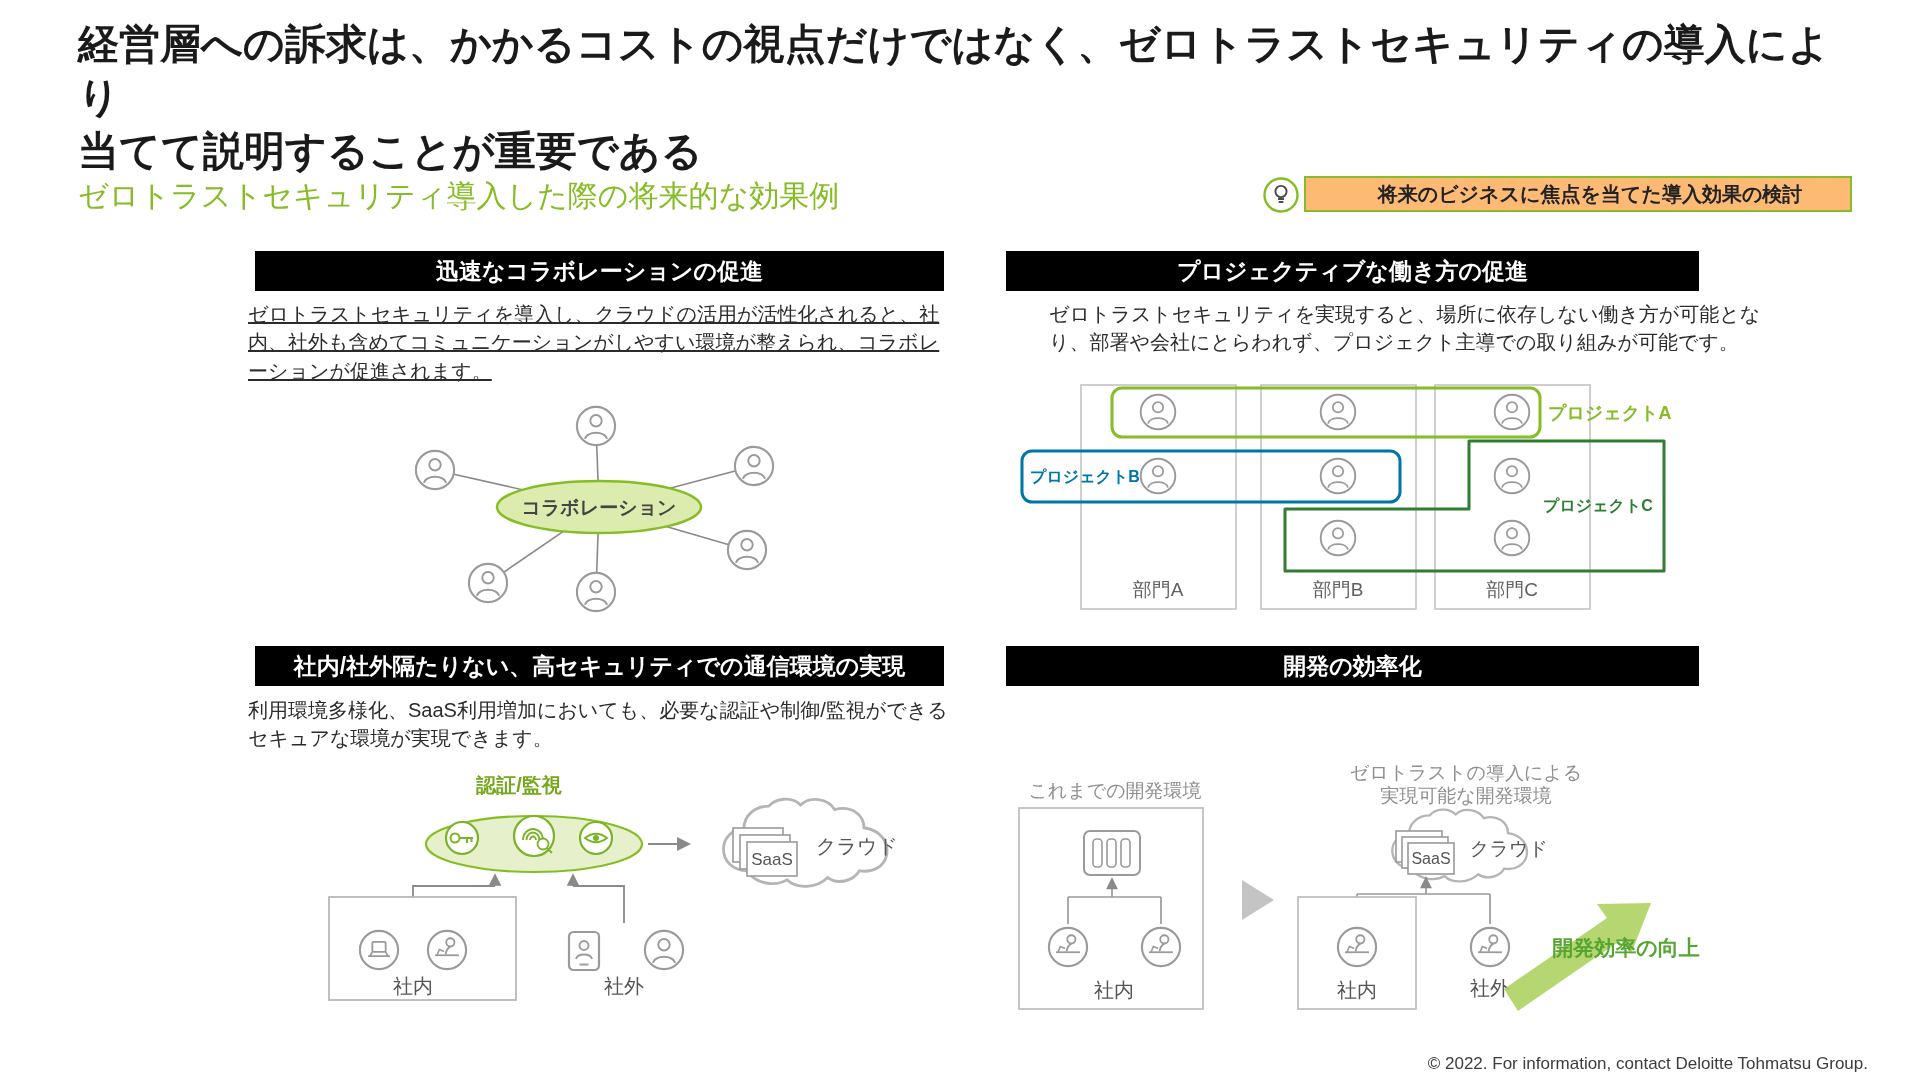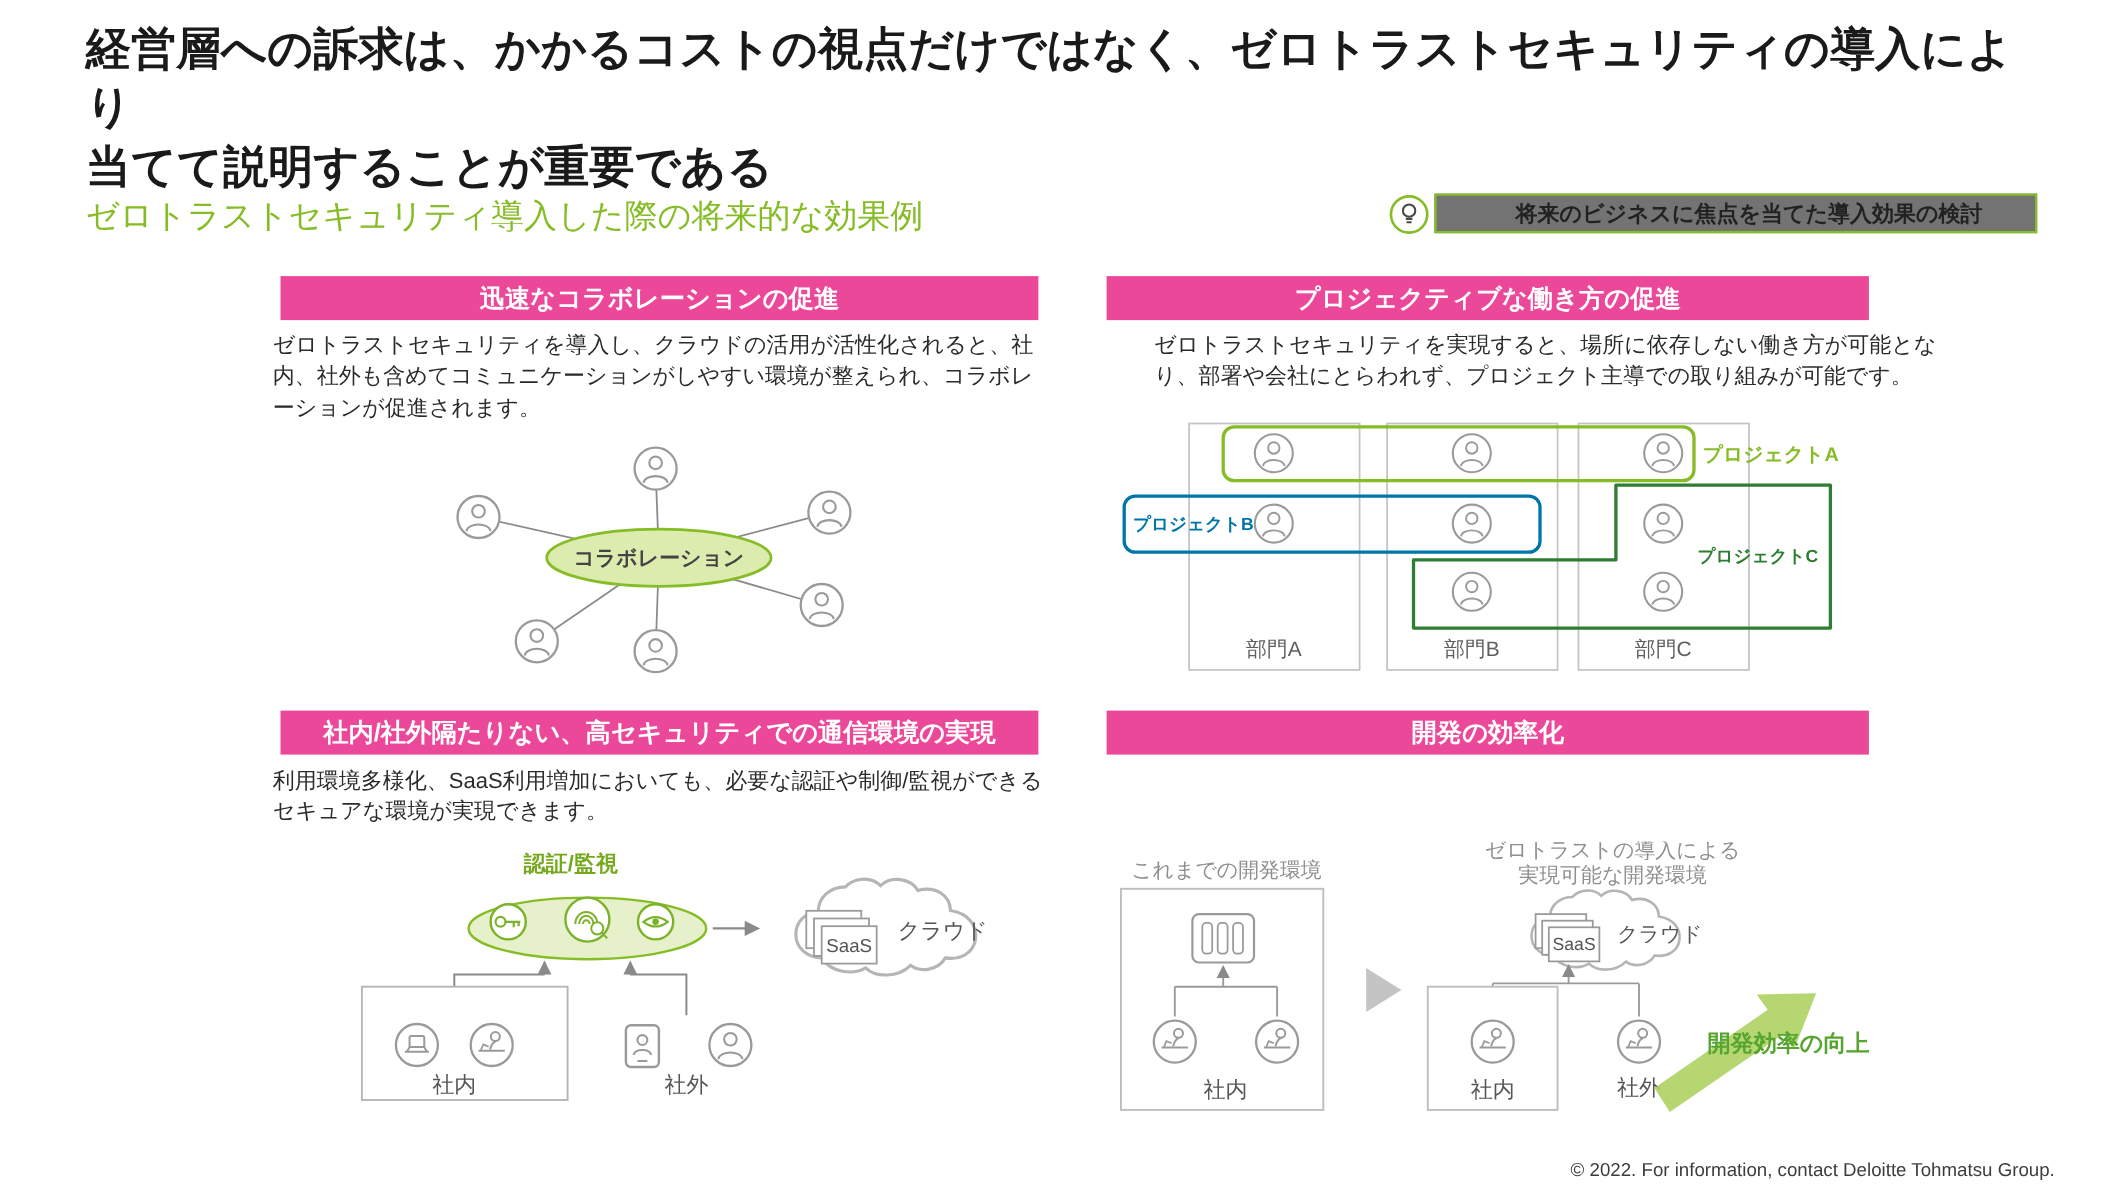--- a/index.html
+++ b/index.html
@@ -15,38 +15,38 @@
     word-break:break-all;
   }
   .subtitle{
     position:absolute;left:78px;top:176px;
     font-size:30px;font-weight:400;color:#86BC25;
   }
   .callout{position:absolute;left:1262px;top:174px;height:40px;}
   .callout-icon{position:absolute;left:0;top:2px;width:38px;height:38px;}
   .callout-box{
     position:absolute;left:42px;top:2px;width:548px;height:36px;
-    background:#737373;border:2.5px solid #86BC25;box-sizing:border-box;
+    background:#fdba74;border:2.5px solid #86BC25;box-sizing:border-box;
     display:flex;align-items:center;justify-content:center;
     font-size:20px;font-weight:700;color:#222;white-space:nowrap;padding-left:24px;
   }
   .panel-header{
-    position:absolute;height:40px;background:#ec4899;color:#fff;
+    position:absolute;height:40px;background:#000000;color:#fff;
     font-size:23px;font-weight:700;text-align:center;line-height:40px;
     white-space:nowrap;
   }
   .hdr-1{left:255px;top:251px;width:689px;}
   .hdr-2{left:1006px;top:251px;width:693px;}
   .hdr-3{left:255px;top:646px;width:689px;}
   .hdr-4{left:1006px;top:646px;width:693px;}
   .panel-body{
     position:absolute;font-size:20px;color:#2b2b2b;line-height:1.42;
     word-break:break-all;
   }
-  .body-1{left:248px;top:300px;width:706px;}
+  .body-1{left:248px;top:300px;width:706px;text-decoration:underline;}
   .body-2{left:1049px;top:300px;width:712px;}
   .body-3{left:248px;top:696px;width:706px;}
   .body-4{left:1002px;top:696px;width:712px;}
   .diagram{position:absolute;}
   .dg-1{left:255px;top:388px;}
   .dg-2{left:1006px;top:368px;}
   .dg-3{left:255px;top:770px;}
   .dg-4{left:1006px;top:765px;}
   .footer{
     position:absolute;top:1054px;right:52px;

